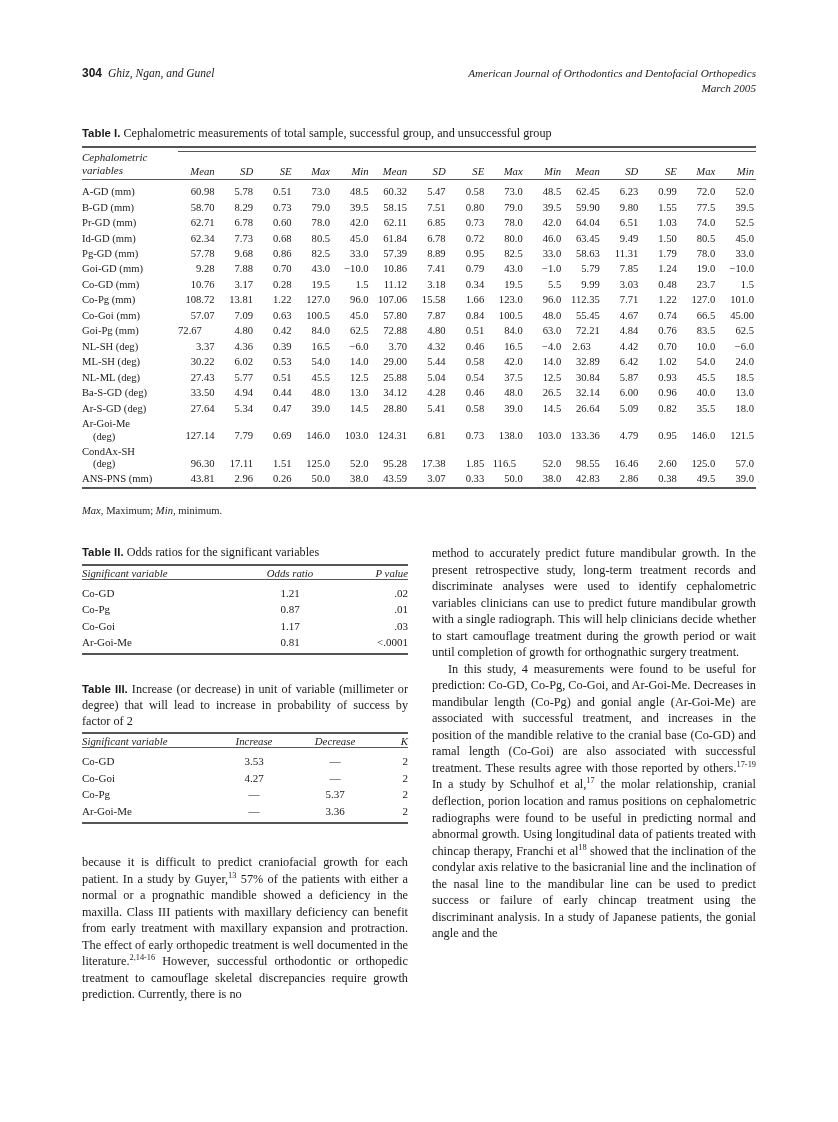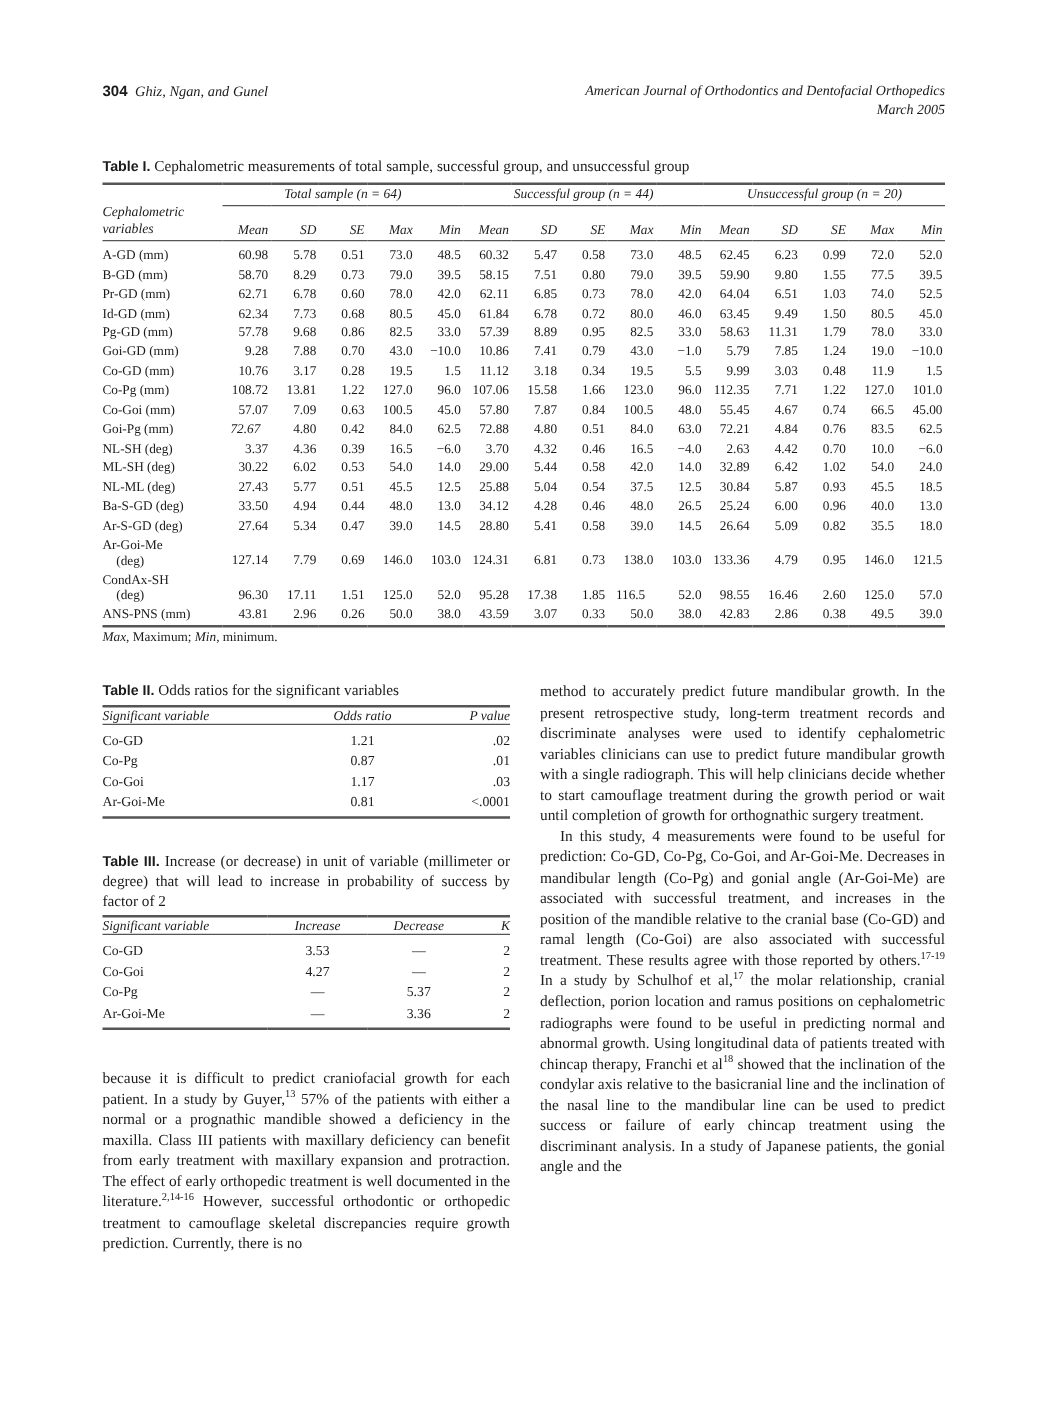--- a/index.html
+++ b/index.html
@@ -218,26 +218,20 @@
           <col class="c-num">
         <col class="c-num">
           <col class="c-num">
           <col class="c-num">
           <col class="c-num">
           <col class="c-num">
       </colgroup>
       <thead>
         <tr>
           <td colspan="16" class="rule-thick" style="height:1px;font-size:0;line-height:0;"></td>
-        </tr>
-        <tr class="grp-row">
-          <td></td>
-          <td colspan="5" class="grp-label">Total sample (n = 64)</td>
-          <td colspan="5" class="grp-label">Successful group (n = 44)</td>
-          <td colspan="5" class="grp-label">Unsuccessful group (n = 20)</td>
         </tr>
         <tr>
           <td></td>
           <td colspan="5" class="grp-underline"></td>
           <td colspan="5" class="grp-underline"></td>
           <td colspan="5" class="grp-underline"></td>
         </tr>
         <tr>
           <td class="hdr-varlabel">
             <span>Cephalometric</span><br>
@@ -380,21 +374,21 @@
             <td class="c-num" style="text-align: right; padding-right: 2px;">19.5</td>
             <td class="c-num" style="text-align: right; padding-right: 2px;">1.5</td>
             <td class="c-num" style="text-align: right; padding-right: 2px;">11.12</td>
             <td class="c-num" style="text-align: right; padding-right: 2px;">3.18</td>
             <td class="c-num" style="text-align: right; padding-right: 2px;">0.34</td>
             <td class="c-num" style="text-align: right; padding-right: 2px;">19.5</td>
             <td class="c-num" style="text-align: right; padding-right: 2px;">5.5</td>
             <td class="c-num" style="text-align: right; padding-right: 2px;">9.99</td>
             <td class="c-num" style="text-align: right; padding-right: 2px;">3.03</td>
             <td class="c-num" style="text-align: right; padding-right: 2px;">0.48</td>
-            <td class="c-num" style="text-align: right; padding-right: 2px;">11.9</td>
+            <td class="c-num" style="text-align: right; padding-right: 2px;">23.7</td>
             <td class="c-num" style="text-align: right; padding-right: 2px;">1.5</td>
           </tr>
           <tr>
             <td>Co-Pg (mm)</td>
             <td class="c-num" style="text-align: right; padding-right: 2px;">108.72</td>
             <td class="c-num" style="text-align: right; padding-right: 2px;">13.81</td>
             <td class="c-num" style="text-align: right; padding-right: 2px;">1.22</td>
             <td class="c-num" style="text-align: right; padding-right: 2px;">127.0</td>
             <td class="c-num" style="text-align: right; padding-right: 2px;">96.0</td>
             <td class="c-num" style="text-align: right; padding-right: 2px;">107.06</td>
@@ -421,21 +415,21 @@
             <td class="c-num" style="text-align: right; padding-right: 2px;">100.5</td>
             <td class="c-num" style="text-align: right; padding-right: 2px;">48.0</td>
             <td class="c-num" style="text-align: right; padding-right: 2px;">55.45</td>
             <td class="c-num" style="text-align: right; padding-right: 2px;">4.67</td>
             <td class="c-num" style="text-align: right; padding-right: 2px;">0.74</td>
             <td class="c-num" style="text-align: right; padding-right: 2px;">66.5</td>
             <td class="c-num" style="text-align: right; padding-right: 2px;">45.00</td>
           </tr>
           <tr>
             <td>Goi-Pg (mm)</td>
-            <td class="c-num" style="text-align: center; padding-right: 2px; font-style: italic;">72.67</td>
+            <td class="c-num" style="text-align: left; padding-right: 2px;">72.67</td>
             <td class="c-num" style="text-align: right; padding-right: 2px;">4.80</td>
             <td class="c-num" style="text-align: right; padding-right: 2px;">0.42</td>
             <td class="c-num" style="text-align: right; padding-right: 2px;">84.0</td>
             <td class="c-num" style="text-align: right; padding-right: 2px;">62.5</td>
             <td class="c-num" style="text-align: right; padding-right: 2px;">72.88</td>
             <td class="c-num" style="text-align: right; padding-right: 2px;">4.80</td>
             <td class="c-num" style="text-align: right; padding-right: 2px;">0.51</td>
             <td class="c-num" style="text-align: right; padding-right: 2px;">84.0</td>
             <td class="c-num" style="text-align: right; padding-right: 2px;">63.0</td>
             <td class="c-num" style="text-align: right; padding-right: 2px;">72.21</td>
@@ -449,21 +443,21 @@
             <td class="c-num" style="text-align: right; padding-right: 2px;">3.37</td>
             <td class="c-num" style="text-align: right; padding-right: 2px;">4.36</td>
             <td class="c-num" style="text-align: right; padding-right: 2px;">0.39</td>
             <td class="c-num" style="text-align: right; padding-right: 2px;">16.5</td>
             <td class="c-num" style="text-align: right; padding-right: 2px;">−6.0</td>
             <td class="c-num" style="text-align: right; padding-right: 2px;">3.70</td>
             <td class="c-num" style="text-align: right; padding-right: 2px;">4.32</td>
             <td class="c-num" style="text-align: right; padding-right: 2px;">0.46</td>
             <td class="c-num" style="text-align: right; padding-right: 2px;">16.5</td>
             <td class="c-num" style="text-align: right; padding-right: 2px;">−4.0</td>
-            <td class="c-num" style="text-align: right; padding-right: 2px; margin-top: 44px;">2.63</td>
+            <td class="c-num" style="text-align: center; padding-right: 2px; margin-top: 44px;">2.63</td>
             <td class="c-num" style="text-align: right; padding-right: 2px;">4.42</td>
             <td class="c-num" style="text-align: right; padding-right: 2px;">0.70</td>
             <td class="c-num" style="text-align: right; padding-right: 2px;">10.0</td>
             <td class="c-num" style="text-align: right; padding-right: 2px;">−6.0</td>
           </tr>
           <tr>
             <td>ML-SH (deg)</td>
             <td class="c-num" style="text-align: right; padding-right: 2px;">30.22</td>
             <td class="c-num" style="text-align: right; padding-right: 2px;">6.02</td>
             <td class="c-num" style="text-align: right; padding-right: 2px;">0.53</td>
@@ -503,21 +497,21 @@
             <td class="c-num" style="text-align: right; padding-right: 2px;">33.50</td>
             <td class="c-num" style="text-align: right; padding-right: 2px;">4.94</td>
             <td class="c-num" style="text-align: right; padding-right: 2px;">0.44</td>
             <td class="c-num" style="text-align: right; padding-right: 2px;">48.0</td>
             <td class="c-num" style="text-align: right; padding-right: 2px;">13.0</td>
             <td class="c-num" style="text-align: right; padding-right: 2px;">34.12</td>
             <td class="c-num" style="text-align: right; padding-right: 2px;">4.28</td>
             <td class="c-num" style="text-align: right; padding-right: 2px;">0.46</td>
             <td class="c-num" style="text-align: right; padding-right: 2px;">48.0</td>
             <td class="c-num" style="text-align: right; padding-right: 2px;">26.5</td>
-            <td class="c-num" style="text-align: right; padding-right: 2px;">25.24</td>
+            <td class="c-num" style="text-align: right; padding-right: 2px;">32.14</td>
             <td class="c-num" style="text-align: right; padding-right: 2px;">6.00</td>
             <td class="c-num" style="text-align: right; padding-right: 2px;">0.96</td>
             <td class="c-num" style="text-align: right; padding-right: 2px;">40.0</td>
             <td class="c-num" style="text-align: right; padding-right: 2px;">13.0</td>
           </tr>
           <tr>
             <td>Ar-S-GD (deg)</td>
             <td class="c-num" style="text-align: right; padding-right: 2px;">27.64</td>
             <td class="c-num" style="text-align: right; padding-right: 2px;">5.34</td>
             <td class="c-num" style="text-align: right; padding-right: 2px;">0.47</td>

